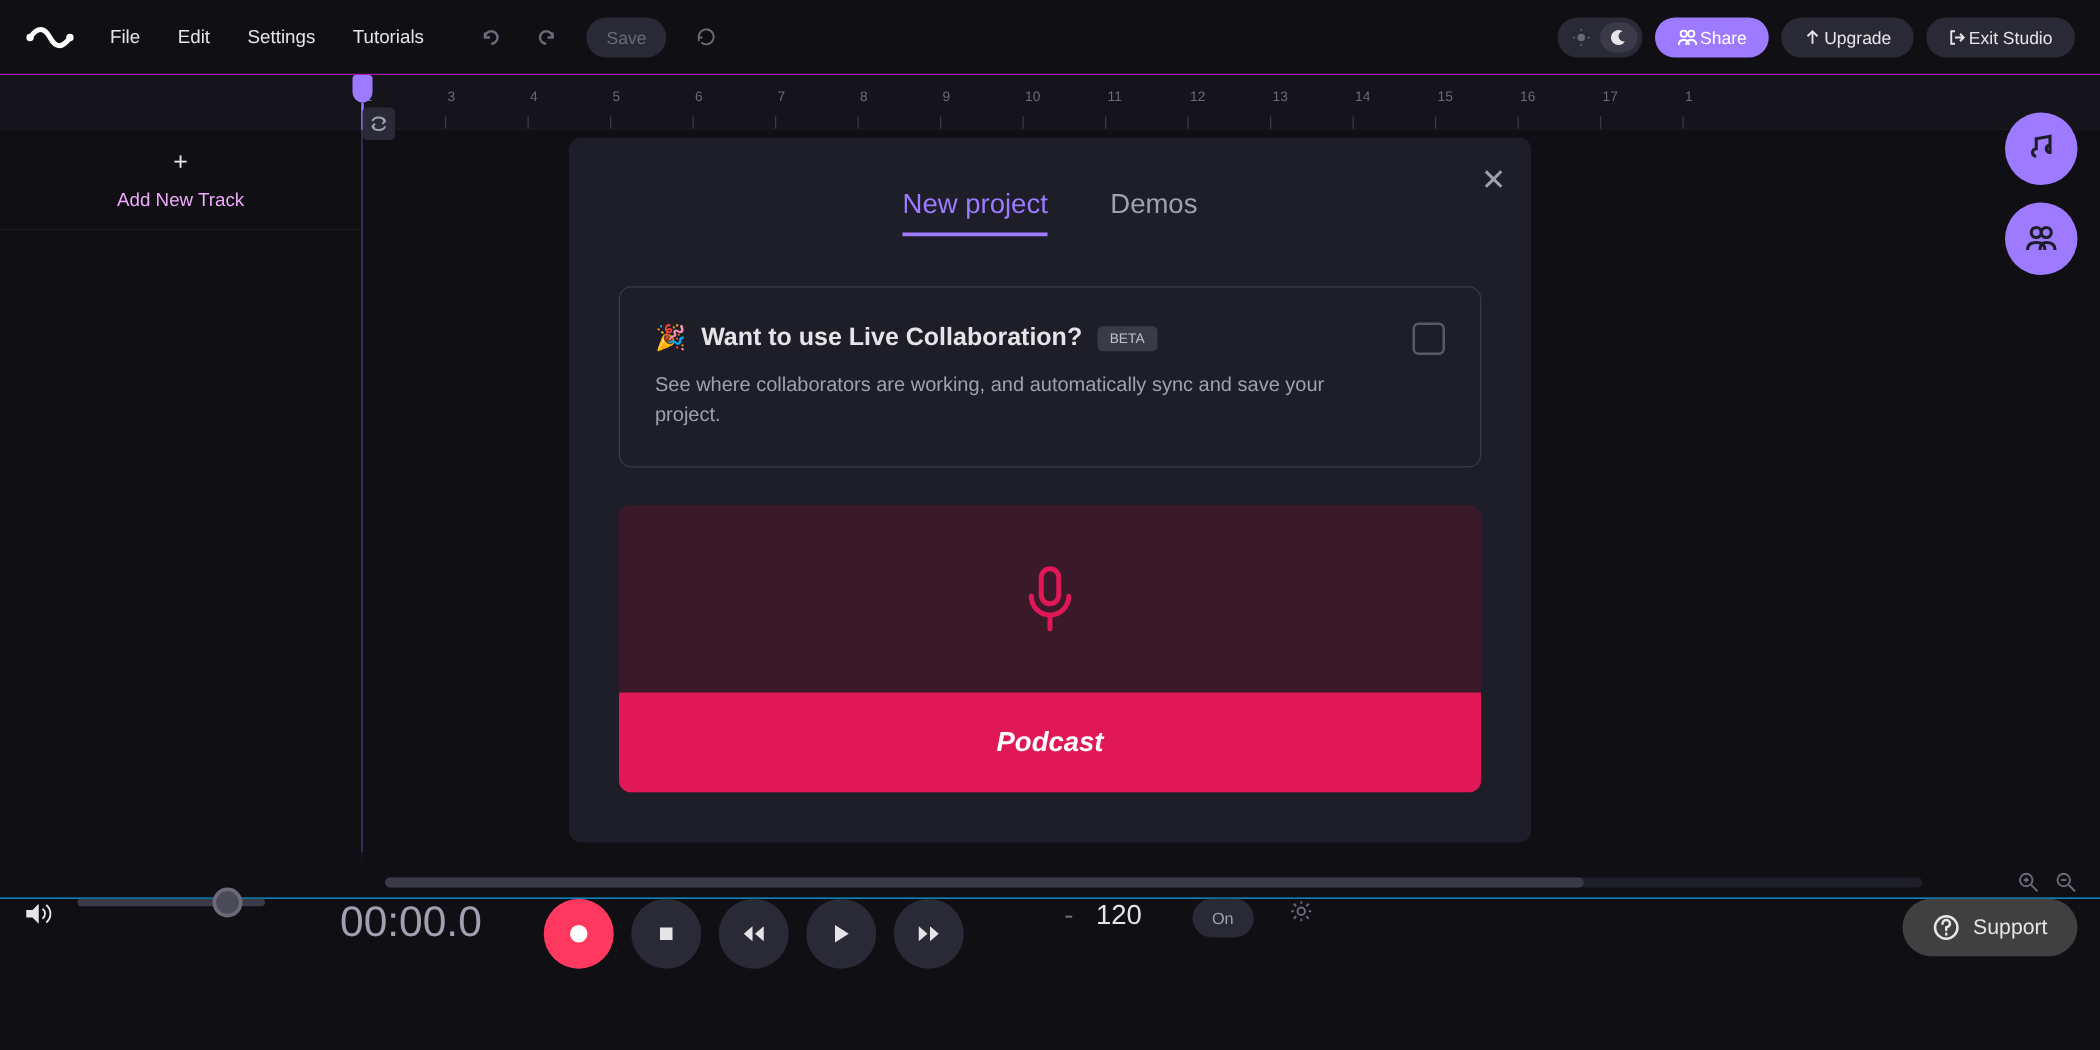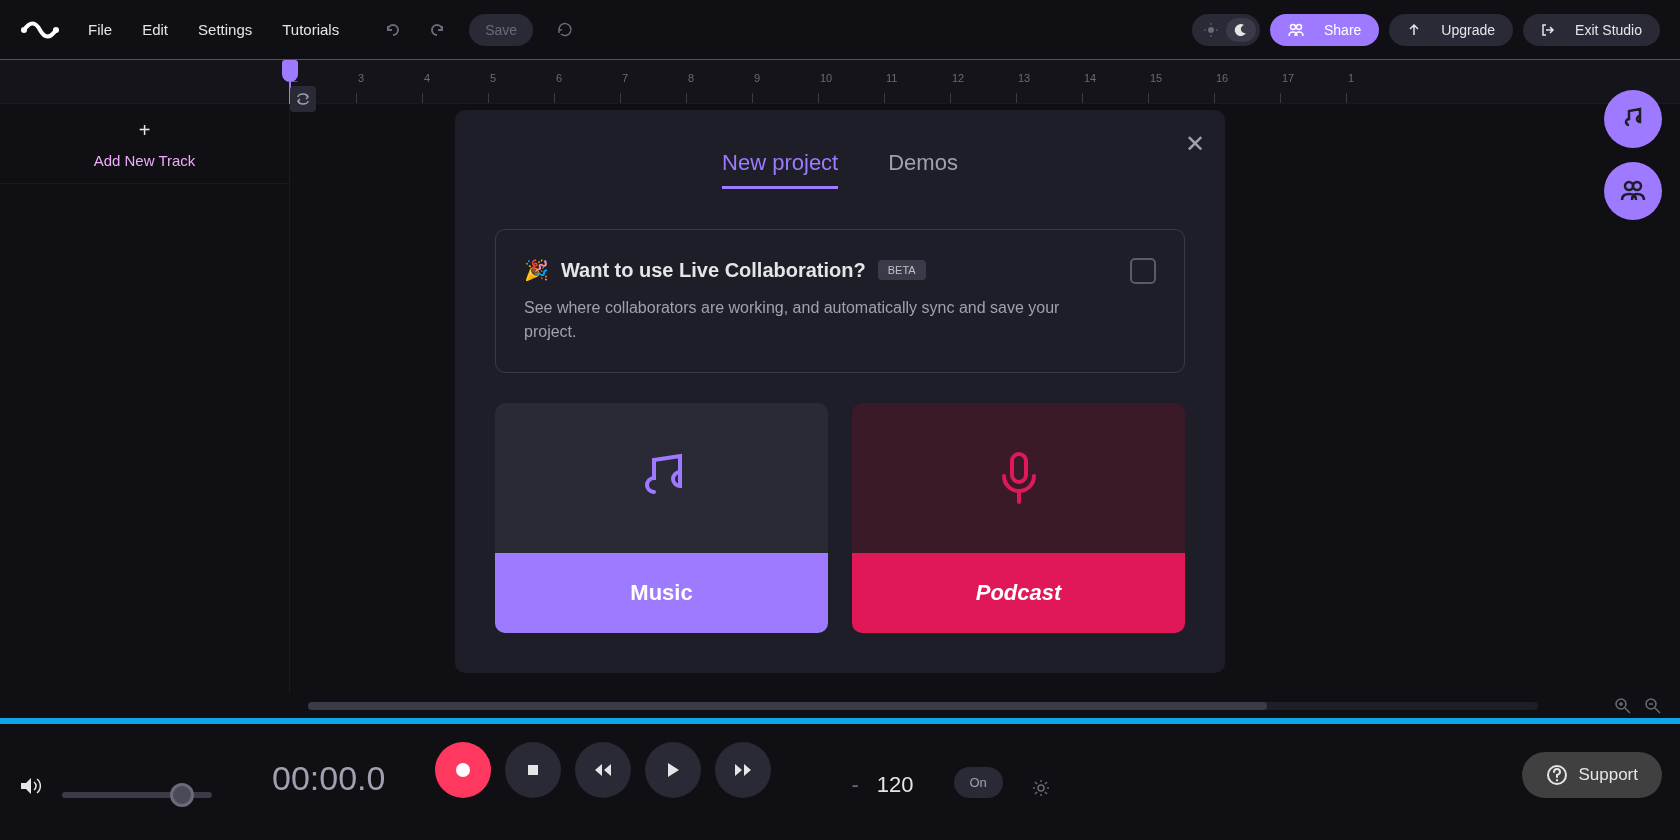--- a/index.html
+++ b/index.html
@@ -52,21 +52,21 @@
     }
     .right-controls { display: flex; gap: 10px; align-items: center; margin-left: auto; }
     .theme-toggle {
       display: flex; background: #2a2a36;
       border-radius: 20px; padding: 4px;
       width: 68px; height: 32px;
     }
     .theme-half { width: 30px; height: 24px; display: flex; align-items: center; justify-content: center; }
     .theme-active { background: #3a3a48; border-radius: 16px; }
     .pill-btn {
-      display: flex; align-items: center; gap: 20px;
+      display: flex; align-items: center; gap: 2px;
       padding: 8px 18px; border-radius: 20px;
       font-size: 14px; cursor: pointer;
     }
     .pill-purple { background: #9d7aff; color: #fff; }
     .pill-outline { background: #2a2a36; color: #e5e5e8; }
     
     
     .ruler {
       height: 44px;
       position: relative;
@@ -164,23 +164,23 @@
     }
     .h-scroll-thumb {
       position: absolute; left: 0; width: 78%;
       height: 100%; background: #3a3a48; border-radius: 4px;
     }
     .zoom-btns { display: flex; gap: 12px; }
     .zoom-btn { color: #6a6a78; cursor: pointer; }
     
     
     .transport {
-      height: 80px; display: flex; align-items: flex-end;
+      height: 80px; display: flex; align-items: flex-start;
       padding: 0 18px; gap: 20px;
-      border-top: 6px solid #0ea5e9;
+      border-top: 1px solid #0ea5e9;
     }
     .vol-icon { color: #e5e5e8; }
     .vol-slider {
       width: 150px; height: 6px; background: #3a3a48;
       border-radius: 3px; position: relative;
     }
     .vol-thumb {
       position: absolute; right: 18px; top: -9px;
       width: 24px; height: 24px; border-radius: 50%;
       background: #4a4a58; border: 3px solid #6a6a78;
@@ -573,28 +573,20 @@
         <div class="collab-title">
           <span>🎉</span>
           <span>Want to use Live Collaboration?</span>
           <span class="beta-badge">BETA</span>
         </div>
         <div class="collab-desc">See where collaborators are working, and automatically sync and save your project.</div>
       </div>
       <div class="collab-check"></div>
     </div>
     <div class="project-cards">
-      <div class="project-card card-music">
-        <div class="card-icon">
-          <svg width="60" height="60" viewBox="0 0 60 60">
-              <path d="M22 44 A7 7 0 1 1 22 30 L22 12 L48 8 L48 38 A7 7 0 1 1 48 24" stroke="#9d7aff" stroke-width="4" fill="none" stroke-linecap="round"></path>
-            </svg>
-        </div>
-        <div class="card-label">Music</div>
-      </div>
       <div class="project-card card-podcast">
         <div class="card-icon">
           <svg width="50" height="60" viewBox="0 0 50 60">
               <rect x="18" y="6" width="14" height="28" rx="7" stroke="#e01858" stroke-width="4" fill="none"></rect>
               <path d="M10 28 A15 15 0 0 0 40 28 M25 43 L25 54" stroke="#e01858" stroke-width="4" fill="none" stroke-linecap="round"></path>
             </svg>
         </div>
         <div class="card-label">Podcast</div>
       </div>
     </div>

